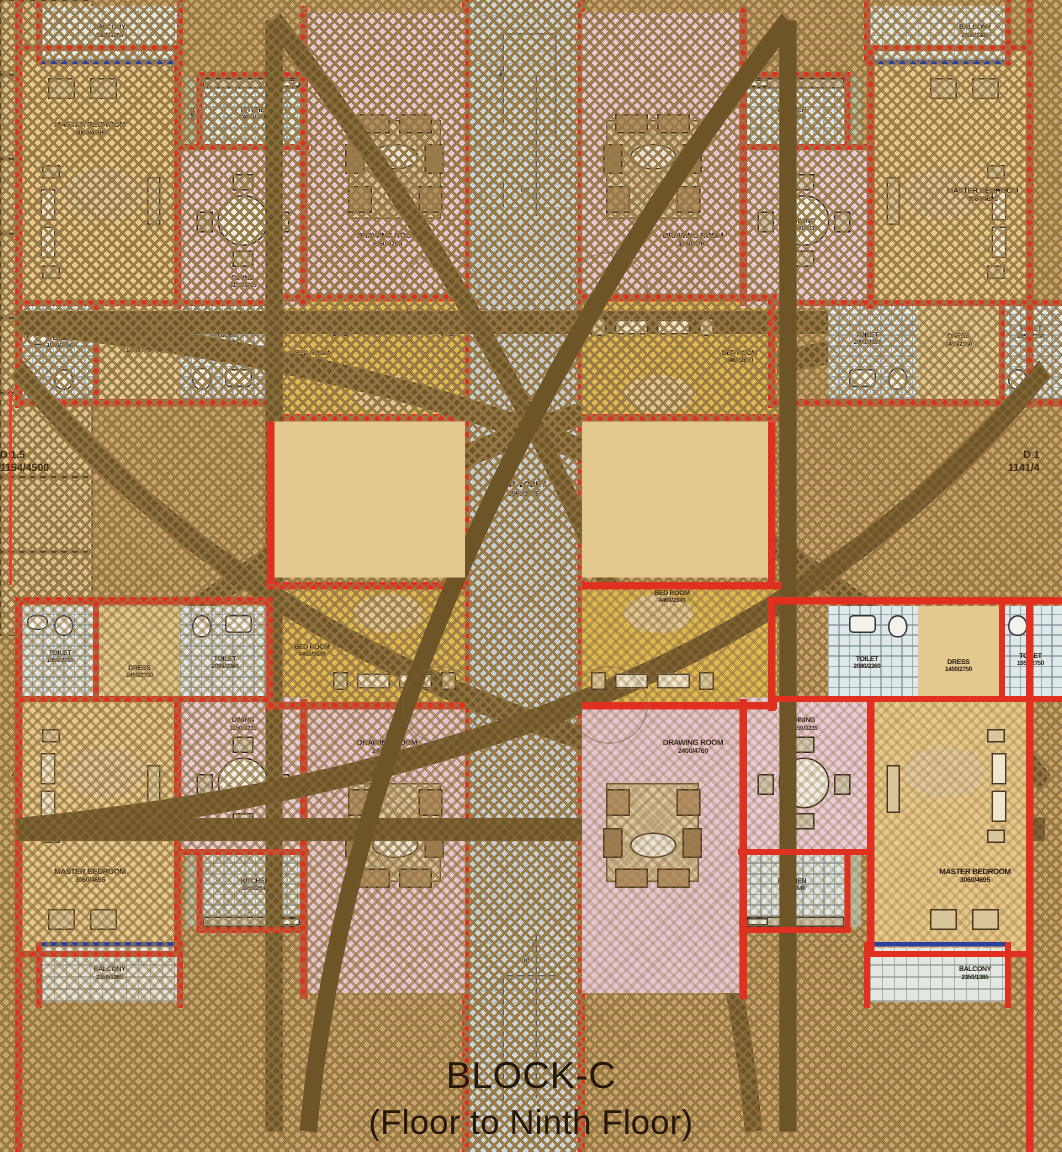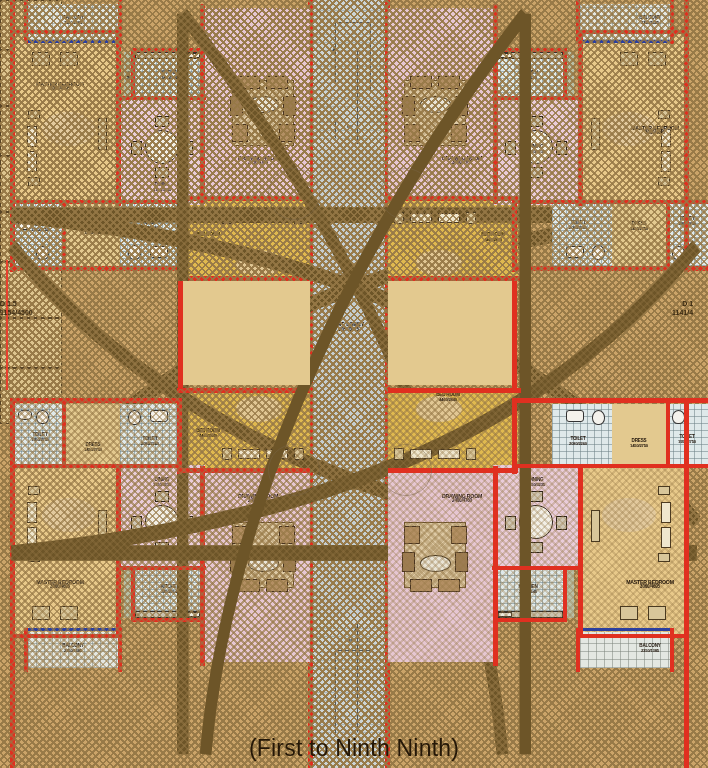--- a/index.html
+++ b/index.html
@@ -715,16 +715,17 @@
   <div class="door-arc" style="left:268px;top:168px;width:52px;height:52px;border-color:rgba(120,100,70,.5);"></div>
   <div class="door-arc" style="left:380px;top:168px;width:52px;height:52px;border-color:rgba(120,100,70,.5);"></div>
   <div class="door-arc" style="left:268px;top:444px;width:52px;height:52px;border-color:rgba(120,100,70,.5);"></div>
   <div class="door-arc" style="left:380px;top:444px;width:52px;height:52px;border-color:rgba(120,100,70,.5);"></div>
 
   <div class="redline" style="left:6px;top:260px;width:1.5px;height:130px;"></div>
   <div class="dimtxt" style="left:0;top:300px;">D 1.5<br>1154/4500</div>
   <div class="dimtxt" style="left:672px;top:300px;text-align:right;">D 1<br>1141/4</div>
 
   <div id="title">
-    <div class="t3">(First to Ninth Ninth)</div>
+    <div class="t1">BLOCK-C</div>
+    <div class="t3">(Floor to Ninth Floor)</div>
   </div>
 
 </div>
 
 </body></html>

